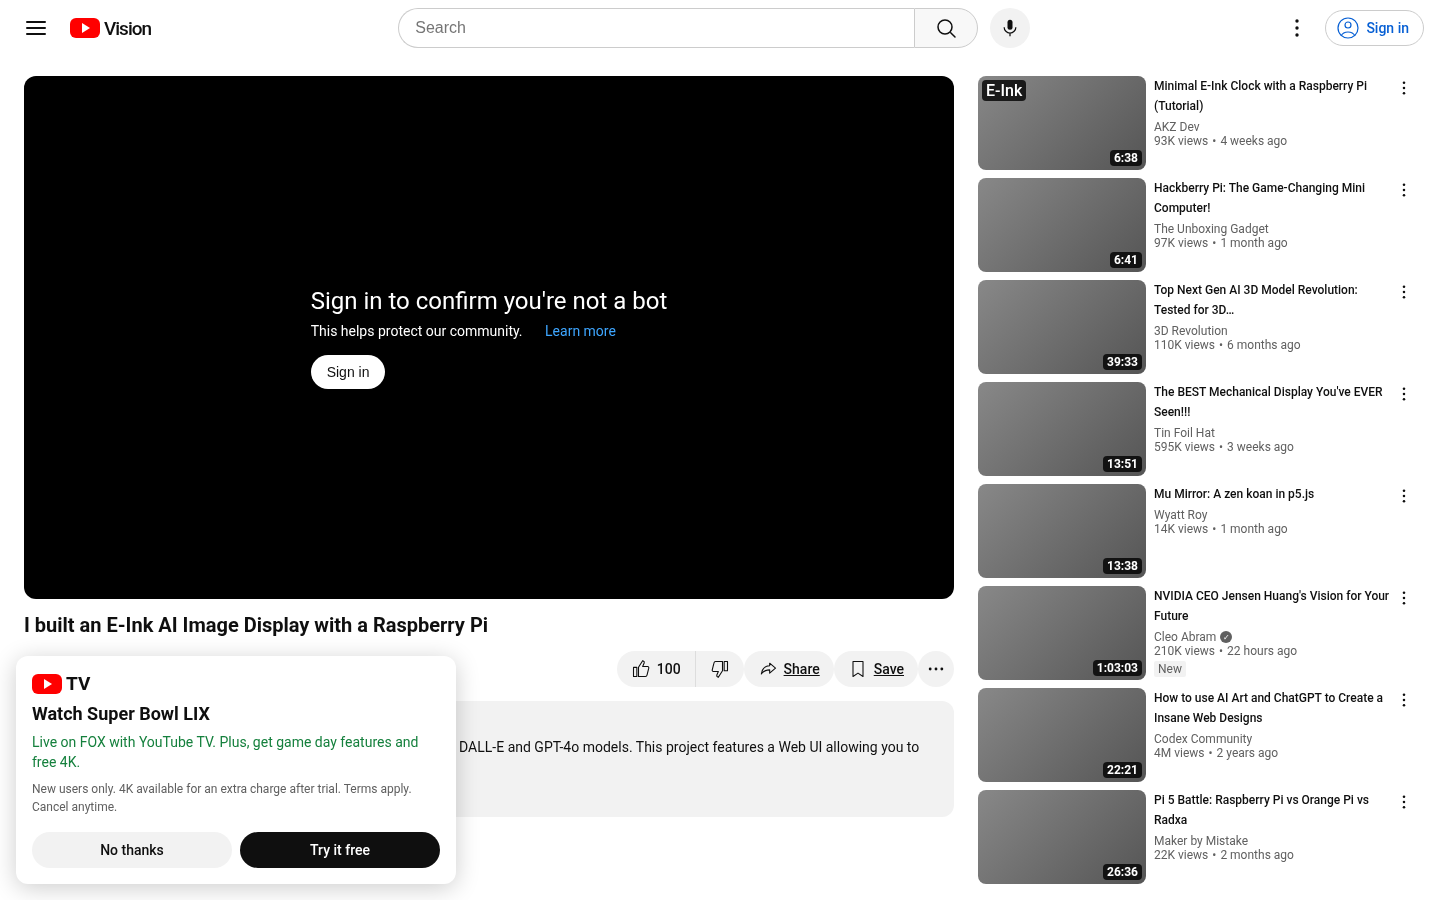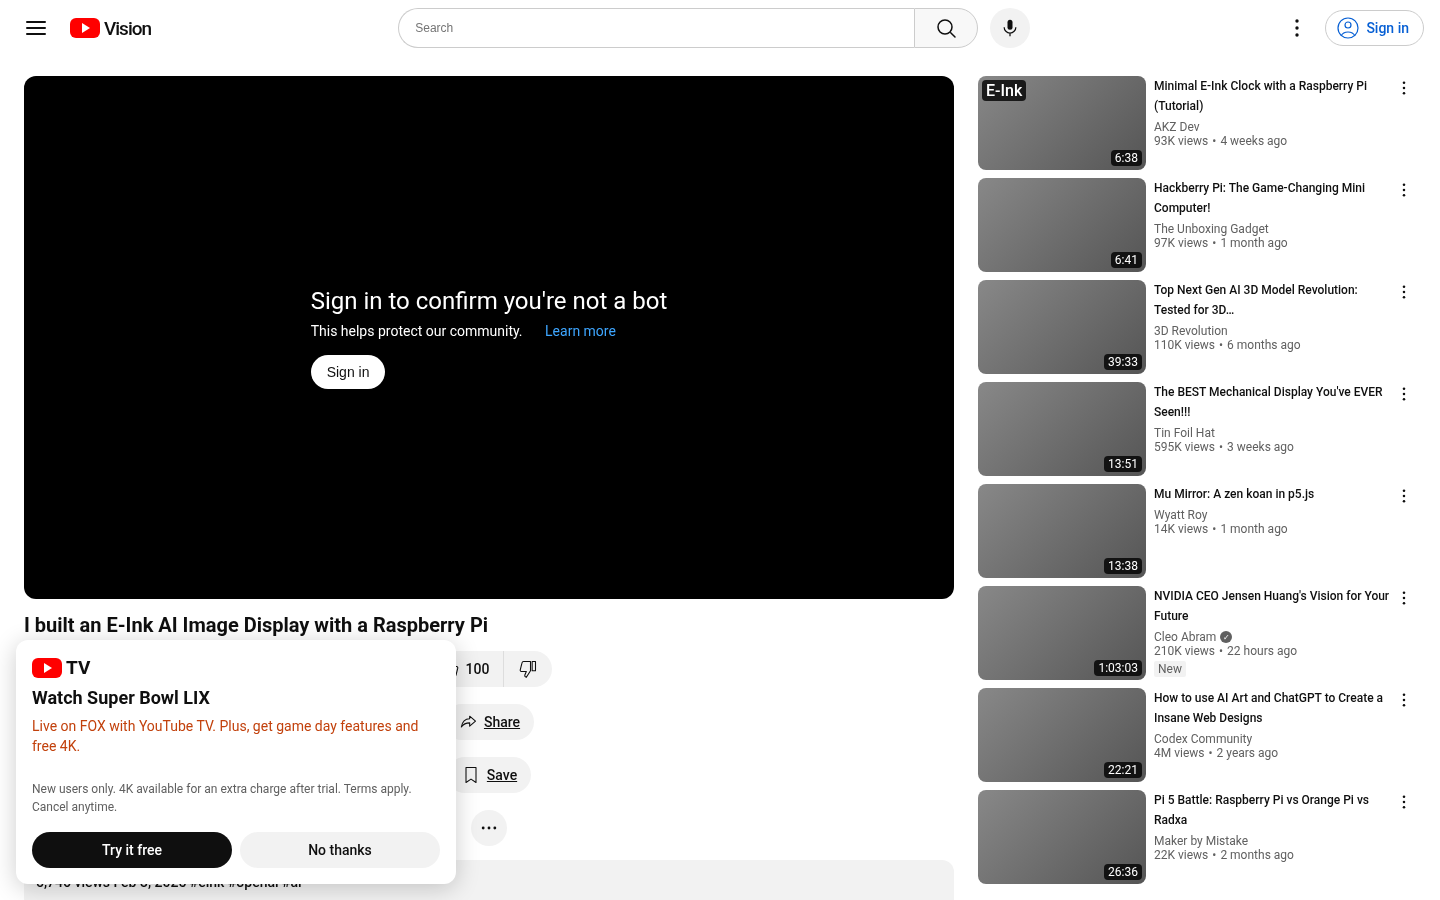--- a/index.html
+++ b/index.html
@@ -36,21 +36,21 @@
     content: ''; border-left: 8px solid #fff;
     border-top: 5px solid transparent; border-bottom: 5px solid transparent;
     margin-left: 2px;
   }
   .logo-text { font-weight: 500; font-size: 19px; letter-spacing: -1px; }
   .header-center { display: flex; align-items: center; flex: 0 1 640px; justify-content: center; }
   .search-wrap { display: flex; width: 580px; }
   .search-input {
     flex: 1; height: 40px; border: 1px solid #ccc;
     border-radius: 40px 0 0 40px; padding: 0 16px;
-    font-size: 12px; outline: none; border-right: none;
+    font-size: 16px; outline: none; border-right: none;
   }
   .search-btn {
     width: 64px; height: 40px; border: 1px solid #ccc;
     border-radius: 0 40px 40px 0; background: #f8f8f8;
     display: flex; align-items: center; justify-content: center; cursor: pointer;
   }
   .mic-btn {
     width: 40px; height: 40px; border-radius: 50%; background: #f2f2f2;
     margin-left: 12px; display: flex; align-items: center; justify-content: center;
     cursor: pointer;
@@ -87,21 +87,21 @@
   .bot-signin {
     background: #fff; color: #0f0f0f; border: none;
     border-radius: 18px; padding: 9px 16px; font-size: 14px;
     font-weight: 500; cursor: pointer;
   }
   .video-title {
     font-size: 20px; font-weight: 700; margin-top: 14px;
   }
   .actions-row {
     display: flex; justify-content: flex-end; align-items: center;
-    margin-top: 14px; gap: 17px; flex-direction: column;
+    margin-top: 14px; gap: 0;
   }
   .chip {
     display: flex; align-items: center; gap: 6px;
     background: #f2f2f2; border-radius: 18px;
     height: 36px; padding: 0 14px; font-size: 14px;
     font-weight: 500; cursor: pointer; text-decoration: underline;
   }
   .like-group {
     display: flex; background: #f2f2f2; border-radius: 18px;
     height: 36px; overflow: hidden;
@@ -129,21 +129,21 @@
     display: flex; gap: 8px; margin-bottom: 8px; position: relative;
   }
   .thumb {
     width: 168px; height: 94px; border-radius: 8px;
     background: linear-gradient(135deg,#888,#555); position: relative;
     flex-shrink: 0;
   }
   .duration {
     position: absolute; bottom: 4px; right: 4px;
     background: rgba(0,0,0,0.8); color: #fff; font-size: 12px;
-    font-weight: 400; padding: 1px 4px; border-radius: 4px;
+    font-weight: 700; padding: 1px 4px; border-radius: 4px;
   }
   .info { flex: 1; min-width: 0; padding-right: 24px; }
   .r-title {
     font-size: 12px; font-weight: 500; line-height: 20px;
     display: -webkit-box; -webkit-line-clamp: 2;
     -webkit-box-orient: vertical; overflow: hidden;
     margin-bottom: 4px;
   }
   .r-channel { font-size: 12px; color: #606060; display: flex; align-items: center; gap: 4px;}
   .r-meta { font-size: 12px; color: #606060; }
@@ -166,21 +166,21 @@
 
   
   .promo {
     position: absolute; left: 16px; bottom: 16px;
     width: 440px; background: #fff; border-radius: 12px;
     box-shadow: 0 4px 24px rgba(0,0,0,0.2);
     padding: 16px;
   }
   .promo-logo { display: flex; align-items: center; gap: 2px; margin-bottom: 8px;}
   .promo-title { font-size: 18px; font-weight: 700; margin-bottom: 8px;}
-  .promo-body { font-size: 14px; color: #c2410c; line-height: 20px; margin-bottom: 24px;}
+  .promo-body { font-size: 14px; color: #15803d; line-height: 20px; margin-bottom: 8px;}
   .promo-fine { font-size: 12px; color: #606060; line-height: 18px; margin-bottom: 16px;}
   .promo-btns { display: flex; gap: 8px; }
   .promo-btn {
     flex: 1; height: 36px; border-radius: 18px;
     display: flex; align-items: center; justify-content: center;
     font-size: 14px; font-weight: 500; cursor: pointer;
   }
   .btn-secondary { background: #f2f2f2; color: #0f0f0f; }
   .btn-primary { background: #0f0f0f; color: #fff; }
   .tv-badge { font-weight:700; font-size:19px; margin-left:2px;}
@@ -431,16 +431,16 @@
 
 <div class="promo">
   <div class="promo-logo">
     <span class="logo-icon"></span>
     <span class="tv-badge">TV</span>
   </div>
   <div class="promo-title">Watch Super Bowl LIX</div>
   <div class="promo-body">Live on FOX with YouTube TV. Plus, get game day features and free 4K.</div>
   <div class="promo-fine">New users only. 4K available for an extra charge after trial. Terms apply. Cancel anytime.</div>
   <div class="promo-btns">
+    <div class="promo-btn btn-secondary">No thanks</div>
     <div class="promo-btn btn-primary">Try it free</div>
-    <div class="promo-btn btn-secondary">No thanks</div>
   </div>
 </div>
 
 </body></html>

